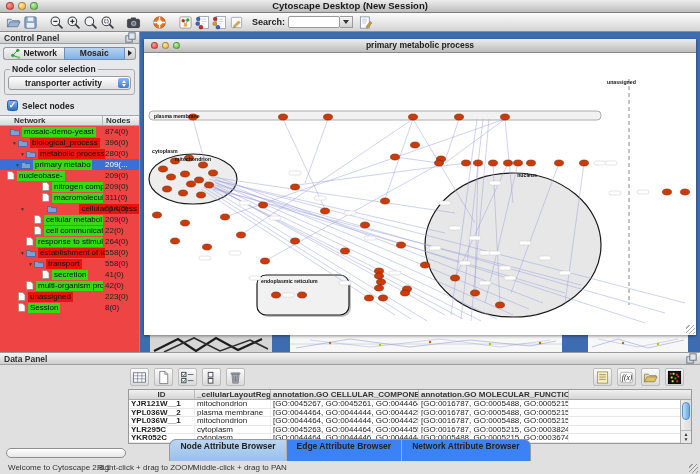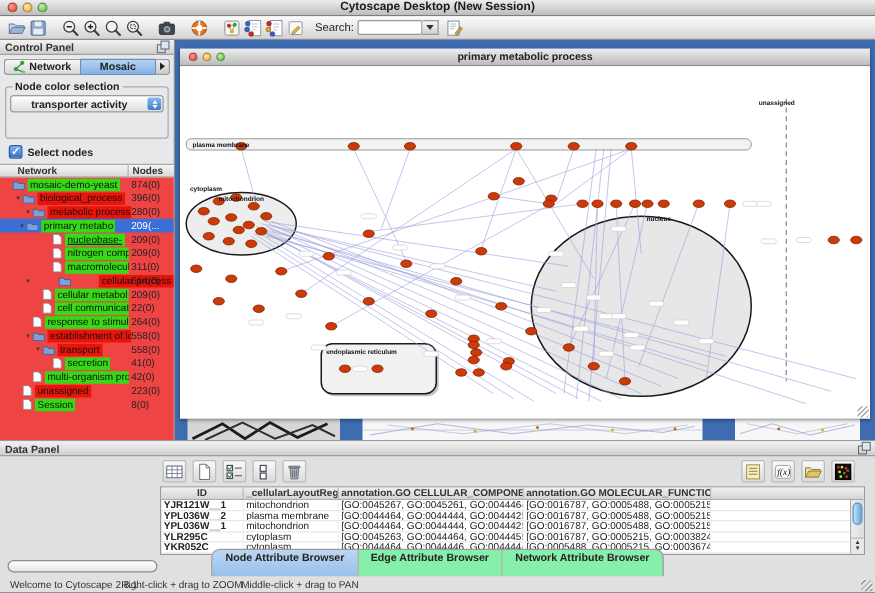--- a/index.html
+++ b/index.html
@@ -12,38 +12,38 @@
 .light{width:8px;height:8px;border-radius:50%;border:1px solid rgba(0,0,0,.3)}
 .light.sm{width:7px;height:7px}
 .lred{background:radial-gradient(circle at 35% 30%,#ff9d97,#e33e32)}
 .lyellow{background:radial-gradient(circle at 35% 30%,#ffe9a8,#f0a72c)}
 .lgreen{background:radial-gradient(circle at 35% 30%,#c4f2af,#58ba2f)}
 
 #toolbar{position:absolute;left:0;top:13px;right:0;height:19px;background:linear-gradient(#fcfcfc,#d4d4d4);border-bottom:1px solid #8d8d8d;display:flex;align-items:center;padding-left:5px}
 #tb-icons{display:flex;align-items:center}
 .ticon{width:17px;height:16px;display:inline-flex;align-items:center;justify-content:center;flex:none}
 .tsep{width:9px;flex:none}
-#search-label{font-size:9px;font-weight:normal;margin:0 3px 0 7px}
+#search-label{font-size:9px;font-weight:bold;margin:0 3px 0 7px}
 #search-input{width:52px;height:12px;border:1px solid #9a9a9a;border-radius:2px;font-size:8px;padding:0 2px;background:#fff;font-family:"Liberation Sans",sans-serif}
 #search-drop{width:13px;height:12px;background:linear-gradient(#f8f8f8,#cfcfcf);border:1px solid #9a9a9a;border-left:none;display:inline-flex;align-items:center;justify-content:center;margin-right:4px}
 .tri-dn-d{width:0;height:0;border-left:3px solid transparent;border-right:3px solid transparent;border-top:4px solid #333}
 .tri-up-w{width:0;height:0;border-left:2.5px solid transparent;border-right:2.5px solid transparent;border-bottom:3px solid #fff}
 .tri-dn-w{width:0;height:0;border-left:2.5px solid transparent;border-right:2.5px solid transparent;border-top:3px solid #fff}
 .tri-r-d{width:0;height:0;border-top:3px solid transparent;border-bottom:3px solid transparent;border-left:4px solid #222}
 
 #main{position:absolute;left:0;top:32px;right:0;height:320px;display:flex}
 #control-panel{width:140px;background:#e6e8ea;border-right:1px solid #8d8d8d;display:flex;flex-direction:column;position:relative}
 .panel-header{height:12px;background:linear-gradient(#f3f3f3,#cecece);border-bottom:1px solid #9e9e9e;font-size:8.5px;font-weight:bold;color:#333;padding-left:4px;display:flex;align-items:center;position:relative;flex:none}
 .float-ic{position:absolute;right:3px;top:0px;width:11px;height:11px;display:flex}
 #cp-tabs{display:flex;align-items:center;height:17px;padding:2px 3px 1px;flex:none}
 .cp-tab{flex:1;height:13px;border:1px solid #9a9a9a;display:flex;align-items:center;justify-content:center;gap:2px;font-size:8.5px;font-weight:bold;background:linear-gradient(#f6f6f6,#d8d8d8)}
 .cp-tab:first-child{border-radius:3px 0 0 3px;border-right:none}
 .cp-tab.sel{background:linear-gradient(#b6d3f0,#82b2e4);border-color:#6a8fb8}
 #tab-more{width:11px;height:13px;border:1px solid #9a9a9a;border-left:none;border-radius:0 3px 3px 0;display:flex;align-items:center;justify-content:center;background:linear-gradient(#ececec,#cccccc)}
-#ncs{margin:3px 4px 0;border:1px solid #ababab;border-radius:3px;padding:2px 3px 20px;flex:none}
+#ncs{margin:3px 4px 0;border:1px solid #ababab;border-radius:3px;padding:2px 3px 4px;flex:none}
 #ncs legend{font-size:8.5px;font-weight:bold;padding:0 2px;margin-left:2px}
 #color-dd{position:relative;height:14px;border:1px solid #9b9b9b;border-radius:3px;background:linear-gradient(#fff,#dedede);font-size:8.5px;font-weight:bold;display:flex;align-items:center;justify-content:center;padding-right:12px}
 .stepper{position:absolute;right:1px;top:1px;bottom:1px;width:11px;border-radius:2px;background:linear-gradient(#8ab9f0,#3e7cd0);display:flex;flex-direction:column;align-items:center;justify-content:center;gap:1px}
 #select-nodes-row{display:flex;align-items:center;margin:5px 0 4px 7px;gap:4px;font-size:8.5px;font-weight:bold;flex:none}
 #cb{width:11px;height:11px;border-radius:2.5px;background:linear-gradient(#7fb0ee,#2e6fc8);border:1px solid #2a5ca6;color:#fff;font-size:9px;line-height:9px;text-align:center;font-weight:bold}
 #list-header{display:flex;height:11px;background:linear-gradient(#f5f5f5,#d9d9d9);border-top:1px solid #a8a8a8;border-bottom:1px solid #a8a8a8;font-size:8px;font-weight:bold;color:#333;flex:none}
 .lh1{flex:1;padding-left:14px;line-height:10px}
 .lh2{width:37px;border-left:1px solid #b5b5b5;padding-left:3px;line-height:10px}
 #tree{flex:1;background:#ef4444;overflow:hidden;position:relative}
 .trow{height:11px;display:flex;align-items:center;position:relative;font-size:8px;white-space:nowrap}
@@ -79,21 +79,21 @@
 .th span{padding:0 2px;line-height:10px;text-align:center;overflow:hidden;white-space:nowrap;border-right:1px solid #bbb;flex:none}
 .tdr{display:flex;height:8.6px;line-height:8.6px;border-bottom:1px solid #e8e8e8;white-space:nowrap;color:#222}
 .tdr span{padding:0 2px;overflow:hidden;border-right:1px solid #f0f0f0;flex:none}
 #tscroll{position:absolute;right:0;top:10px;bottom:0;width:11px;background:linear-gradient(90deg,#efefef,#dcdcdc);border-left:1px solid #b0b0b0}
 #tthumb{position:absolute;left:1px;right:1px;top:2px;height:18px;border-radius:5px;background:linear-gradient(90deg,#c2e1f8,#62a7e0);border:1px solid #5590c8}
 #tarrows{position:absolute;left:0;right:0;bottom:0;background:#e8e8e8;border-top:1px solid #bbb;padding:1px 0;text-align:center}
 .sarr{font-size:5px;line-height:5px;display:block;color:#333}
 
 #tabs-row{position:absolute;left:0;top:446px;right:0;height:15px;background:#e0e0e0;display:flex;align-items:center;justify-content:center}
 #progress{position:absolute;left:6px;top:2px;width:120px;height:10px;border:1px solid #8e8e8e;border-radius:5px;background:linear-gradient(#fff,#e6e6e6)}
-#seg-tabs{display:flex;height:30px;border:1px solid #9a9a9a;border-radius:7px;overflow:hidden;background:#86efac}
+#seg-tabs{display:flex;height:30px;border:1px solid #9a9a9a;border-radius:7px;overflow:hidden;background:#3b82f6}
 .seg{padding:0 10px;font-size:8.5px;font-weight:bold;line-height:12px;border-right:1px solid #b0b0b0;color:#222}
 .seg:last-child{border-right:none}
 .seg.sel{background:linear-gradient(#bcd6f2,#8db8e8)}
 #status-bar{position:absolute;left:0;top:461px;right:0;height:13px;background:#e0e0e0;font-size:8px;color:#333}
 .status-msg{position:absolute;top:2px}
 #status-bar .status-msg:nth-of-type(1){left:8px}
 #status-bar .status-msg:nth-of-type(2){left:97px}
 #status-bar .status-msg:nth-of-type(3){left:193px}
 #app-grip{position:absolute;right:2px;bottom:1px;width:9px;height:9px;background:repeating-linear-gradient(135deg,transparent 0 2px,#999 2px 3px)}
 </style>
@@ -303,21 +303,21 @@
           <div class="trow sel" style="padding-left: 14px;">
             <span class="tr-arrow">▼</span>
             <span class="tr-icon">
               <svg width="10" height="8">
                 <path d="M0.5 1.5h3.2l1 1.2h4.8v4.8H0.5z" fill="#7aa2d8" stroke="#3a5f94" stroke-width="0.7"></path>
               </svg>
             </span>
             <span class="tr-label bg-green" style="max-width:59px">primary metabo</span>
             <span class="tr-count">209(...</span>
           </div>
-          <div class="trow" style="padding-left: 35px; text-decoration: underline;">
+          <div class="trow" style="">
             <span class="tr-sp"></span>
             <span class="tr-icon">
               <svg width="8" height="9">
                 <path d="M0.5 0.5h4.2l2.3 2.3v5.7H0.5z" fill="#fff" stroke="#8a8a8a" stroke-width="0.7"></path>
               </svg>
             </span>
             <span class="tr-label bg-green" style="max-width:51px">nucleobase-</span>
             <span class="tr-count">209(0)</span>
           </div>
           <div class="trow" style="padding-left: 35px;">

